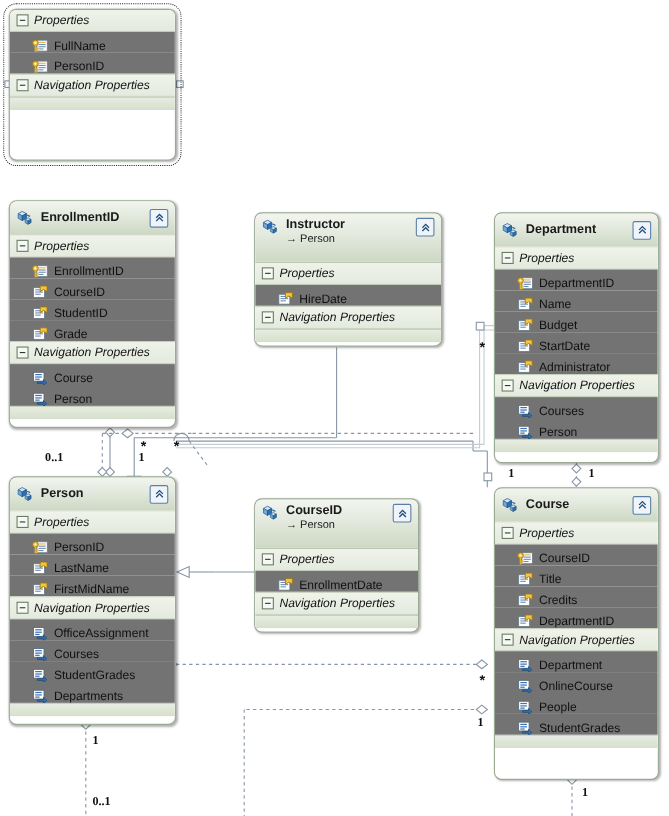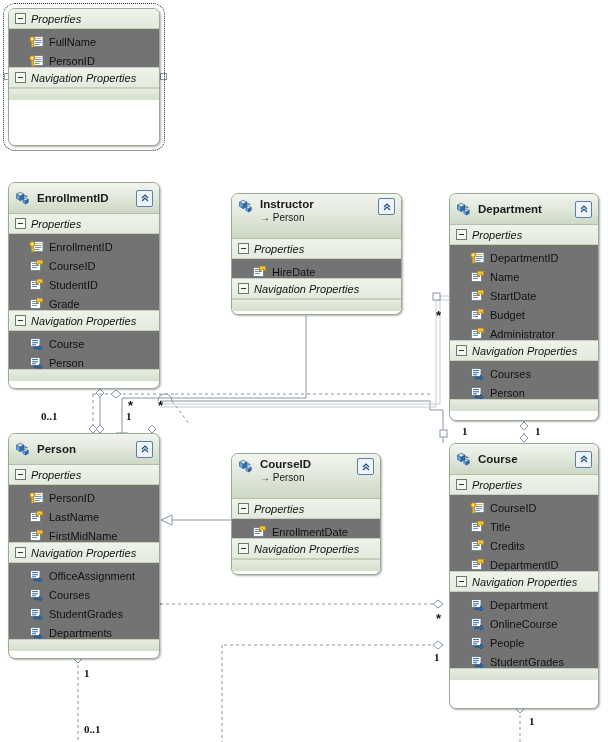--- a/index.html
+++ b/index.html
@@ -439,31 +439,31 @@
             <span>Name</span>
           </div>
           <div class="prop">
             <svg class="pi" width="15" height="13" viewBox="0 0 15 13">
     <rect x="1.5" y="2.5" width="10" height="9" fill="#ffffff" stroke="#6b7b8c" stroke-width=".8"></rect>
     <rect x="3" y="4" width="7" height="1" fill="#6f8fb5"></rect>
     <rect x="3" y="6" width="7" height="1" fill="#6f8fb5"></rect>
     <rect x="3" y="8" width="5" height="1" fill="#6f8fb5"></rect>
     <path d="M7.5,1 L13.8,1 L13.8,6.2 L10.6,4.2 L7.5,6.2 Z" fill="#f5c542" stroke="#9a7512" stroke-width=".8"></path>
             </svg>
+            <span>Budget</span>
+          </div>
+          <div class="prop">
+            <svg class="pi" width="15" height="13" viewBox="0 0 15 13">
+    <rect x="1.5" y="2.5" width="10" height="9" fill="#ffffff" stroke="#6b7b8c" stroke-width=".8"></rect>
+    <rect x="3" y="4" width="7" height="1" fill="#6f8fb5"></rect>
+    <rect x="3" y="6" width="7" height="1" fill="#6f8fb5"></rect>
+    <rect x="3" y="8" width="5" height="1" fill="#6f8fb5"></rect>
+    <path d="M7.5,1 L13.8,1 L13.8,6.2 L10.6,4.2 L7.5,6.2 Z" fill="#f5c542" stroke="#9a7512" stroke-width=".8"></path>
+            </svg>
             <span>StartDate</span>
-          </div>
-          <div class="prop">
-            <svg class="pi" width="15" height="13" viewBox="0 0 15 13">
-    <rect x="1.5" y="2.5" width="10" height="9" fill="#ffffff" stroke="#6b7b8c" stroke-width=".8"></rect>
-    <rect x="3" y="4" width="7" height="1" fill="#6f8fb5"></rect>
-    <rect x="3" y="6" width="7" height="1" fill="#6f8fb5"></rect>
-    <rect x="3" y="8" width="5" height="1" fill="#6f8fb5"></rect>
-    <path d="M7.5,1 L13.8,1 L13.8,6.2 L10.6,4.2 L7.5,6.2 Z" fill="#f5c542" stroke="#9a7512" stroke-width=".8"></path>
-            </svg>
-            <span>Budget</span>
           </div>
           <div class="prop">
             <svg class="pi" width="15" height="13" viewBox="0 0 15 13">
     <rect x="1.5" y="2.5" width="10" height="9" fill="#ffffff" stroke="#6b7b8c" stroke-width=".8"></rect>
     <rect x="3" y="4" width="7" height="1" fill="#6f8fb5"></rect>
     <rect x="3" y="6" width="7" height="1" fill="#6f8fb5"></rect>
     <rect x="3" y="8" width="5" height="1" fill="#6f8fb5"></rect>
     <path d="M7.5,1 L13.8,1 L13.8,6.2 L10.6,4.2 L7.5,6.2 Z" fill="#f5c542" stroke="#9a7512" stroke-width=".8"></path>
             </svg>
             <span>Administrator</span>

